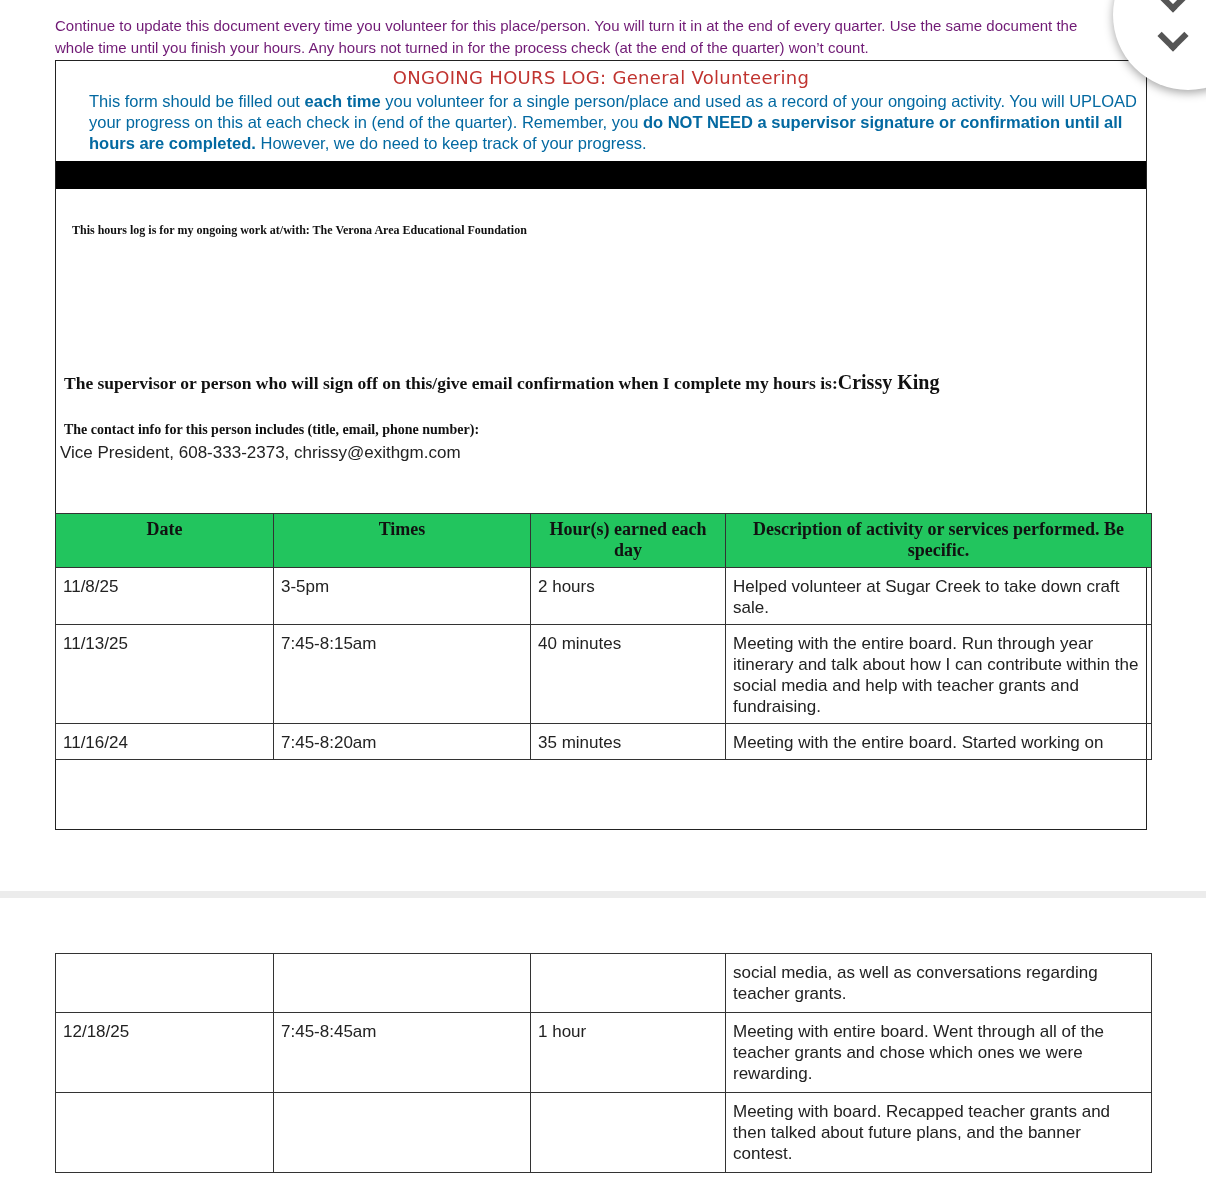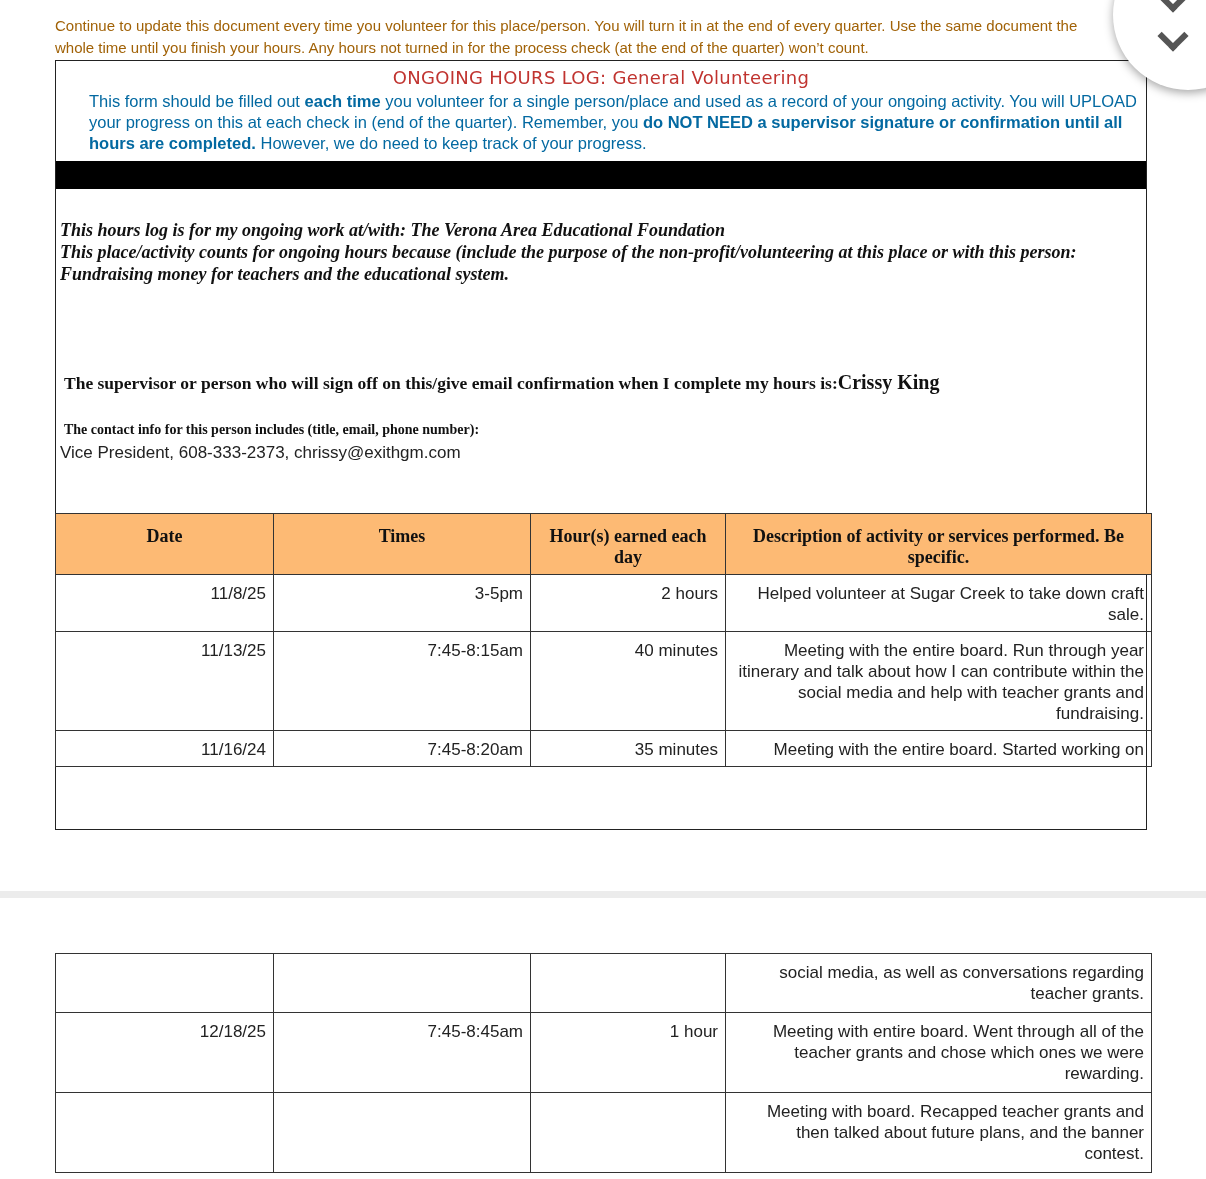--- a/index.html
+++ b/index.html
@@ -3,67 +3,67 @@
 <meta charset="utf-8">
 <style>
   html, body { margin: 0; padding: 0; }
   body {
     width: 1206px; height: 1179px; position: relative; overflow: hidden;
     background: #ffffff; color: #111;
     font-family: "Liberation Sans", sans-serif;
   }
   .intro {
     position: absolute; left: 55px; top: 15px; width: 1060px;
-    font-size: 15px; line-height: 22px; color: #a16207;
+    font-size: 15px; line-height: 22px; color: #701a75;
   }
   .frame {
     position: absolute; left: 55px; top: 60px; width: 1092px; height: 770px;
     border: 1px solid #222; box-sizing: border-box;
   }
   .title {
     position: absolute; left: 0; right: 0; top: 6px; text-align: center;
     color: #c0332f; font-size: 18px; letter-spacing: 0.3px;
     font-family: "DejaVu Sans", sans-serif;
   }
   .form-note {
     position: absolute; left: 8px; top: 30px; width: 1080px;
     font-size: 16.5px; line-height: 21px; color: #0369a1; margin-left: 25px;
   }
   .black-bar {
     position: absolute; left: 0; right: 0; top: 100px; height: 28px;
     background: #000;
   }
   .log-for {
-    position: absolute; left: 4px; top: 158px; width: 1080px; line-height: 22px;
-    font-family: "Liberation Serif", serif; font-weight: bold; font-size: 18px; font-style: italic;
+    position: absolute; left: 16px; top: 158px; width: 1080px; line-height: 22px;
+    font-family: "Liberation Serif", serif; font-weight: bold; font-size: 12px;
   }
   .supervisor {
     position: absolute; left: 8px; top: 310px; width: 1080px;
     font-family: "Liberation Serif", serif; font-weight: bold; font-size: 17.5px;
   }
   .supervisor .name { font-size: 20px; }
   .contact-label {
     position: absolute; left: 8px; top: 361px;
     font-family: "Liberation Serif", serif; font-weight: bold; font-size: 14px;
   }
   .contact-value {
     position: absolute; left: 4px; top: 382px; font-size: 17px; color: #222;
   }
   table.log {
     position: absolute; left: 55px; border-collapse: collapse; width: 1097px;
     font-size: 17px; color: #222; table-layout: fixed;
   }
   table.log td, table.log th {
     border: 1px solid #333; vertical-align: top; padding: 8px 7px 6px 7px;
-    line-height: 21px; text-align: right;
+    line-height: 21px; text-align: left;
   }
   table.log th {
-    background: #fdba74; text-align: center; font-weight: bold;
+    background: #22c55e; text-align: center; font-weight: bold;
     font-family: "Liberation Serif", serif; font-size: 18px; color: #111;
-    padding-top: 12px; height: 44px; box-sizing: border-box;
+    padding-top: 5px; height: 44px; box-sizing: border-box;
   }
   .tbl-top { top: 513px; }
   .tbl-bottom { top: 953px; }
   .col-date { width: 218px; }
   .col-times { width: 257px; }
   .col-hours { width: 195px; }
   .page-gap {
     position: absolute; left: 0; right: 0; top: 891px; height: 7px; background: #ececec;
   }
   .nav-bubble {
@@ -85,21 +85,20 @@
 <div class="intro">Continue to update this document every time you volunteer for this place/person. You will turn it in at the end of every quarter. Use the same document the whole time until you finish your hours. Any hours not turned in for the process check (at the end of the quarter) won’t count.</div>
 
 <div class="frame">
   <div class="title">ONGOING HOURS LOG: General Volunteering</div>
   <div class="form-note">
     <span>This form should be filled out </span><b>each time</b><span> you volunteer for a single person/place and used as a record of your ongoing activity. You will UPLOAD your progress on this at each check in (end of the quarter). Remember, you </span><b>do NOT NEED a supervisor signature or confirmation until all hours are completed.</b><span> However, we do need to keep track of your progress.</span>
   </div>
   <div class="black-bar"></div>
   <div class="log-for">
     <div>This hours log is for my ongoing work at/with: The Verona Area Educational Foundation</div>
-    <div>This place/activity counts for ongoing hours because (include the purpose of the non-profit/volunteering at this place or with this person: Fundraising money for teachers and the educational system.</div>
   </div>
   <div class="supervisor">
     <span>The supervisor or person who will sign off on this/give email confirmation when I complete my hours is:</span><span class="name">Crissy King</span>
   </div>
   <div class="contact-label">The contact info for this person includes (title, email, phone number):</div>
   <div class="contact-value">Vice President, 608-333-2373, chrissy@exithgm.com</div>
 </div>
 
 <table class="log tbl-top">
   <colgroup>

